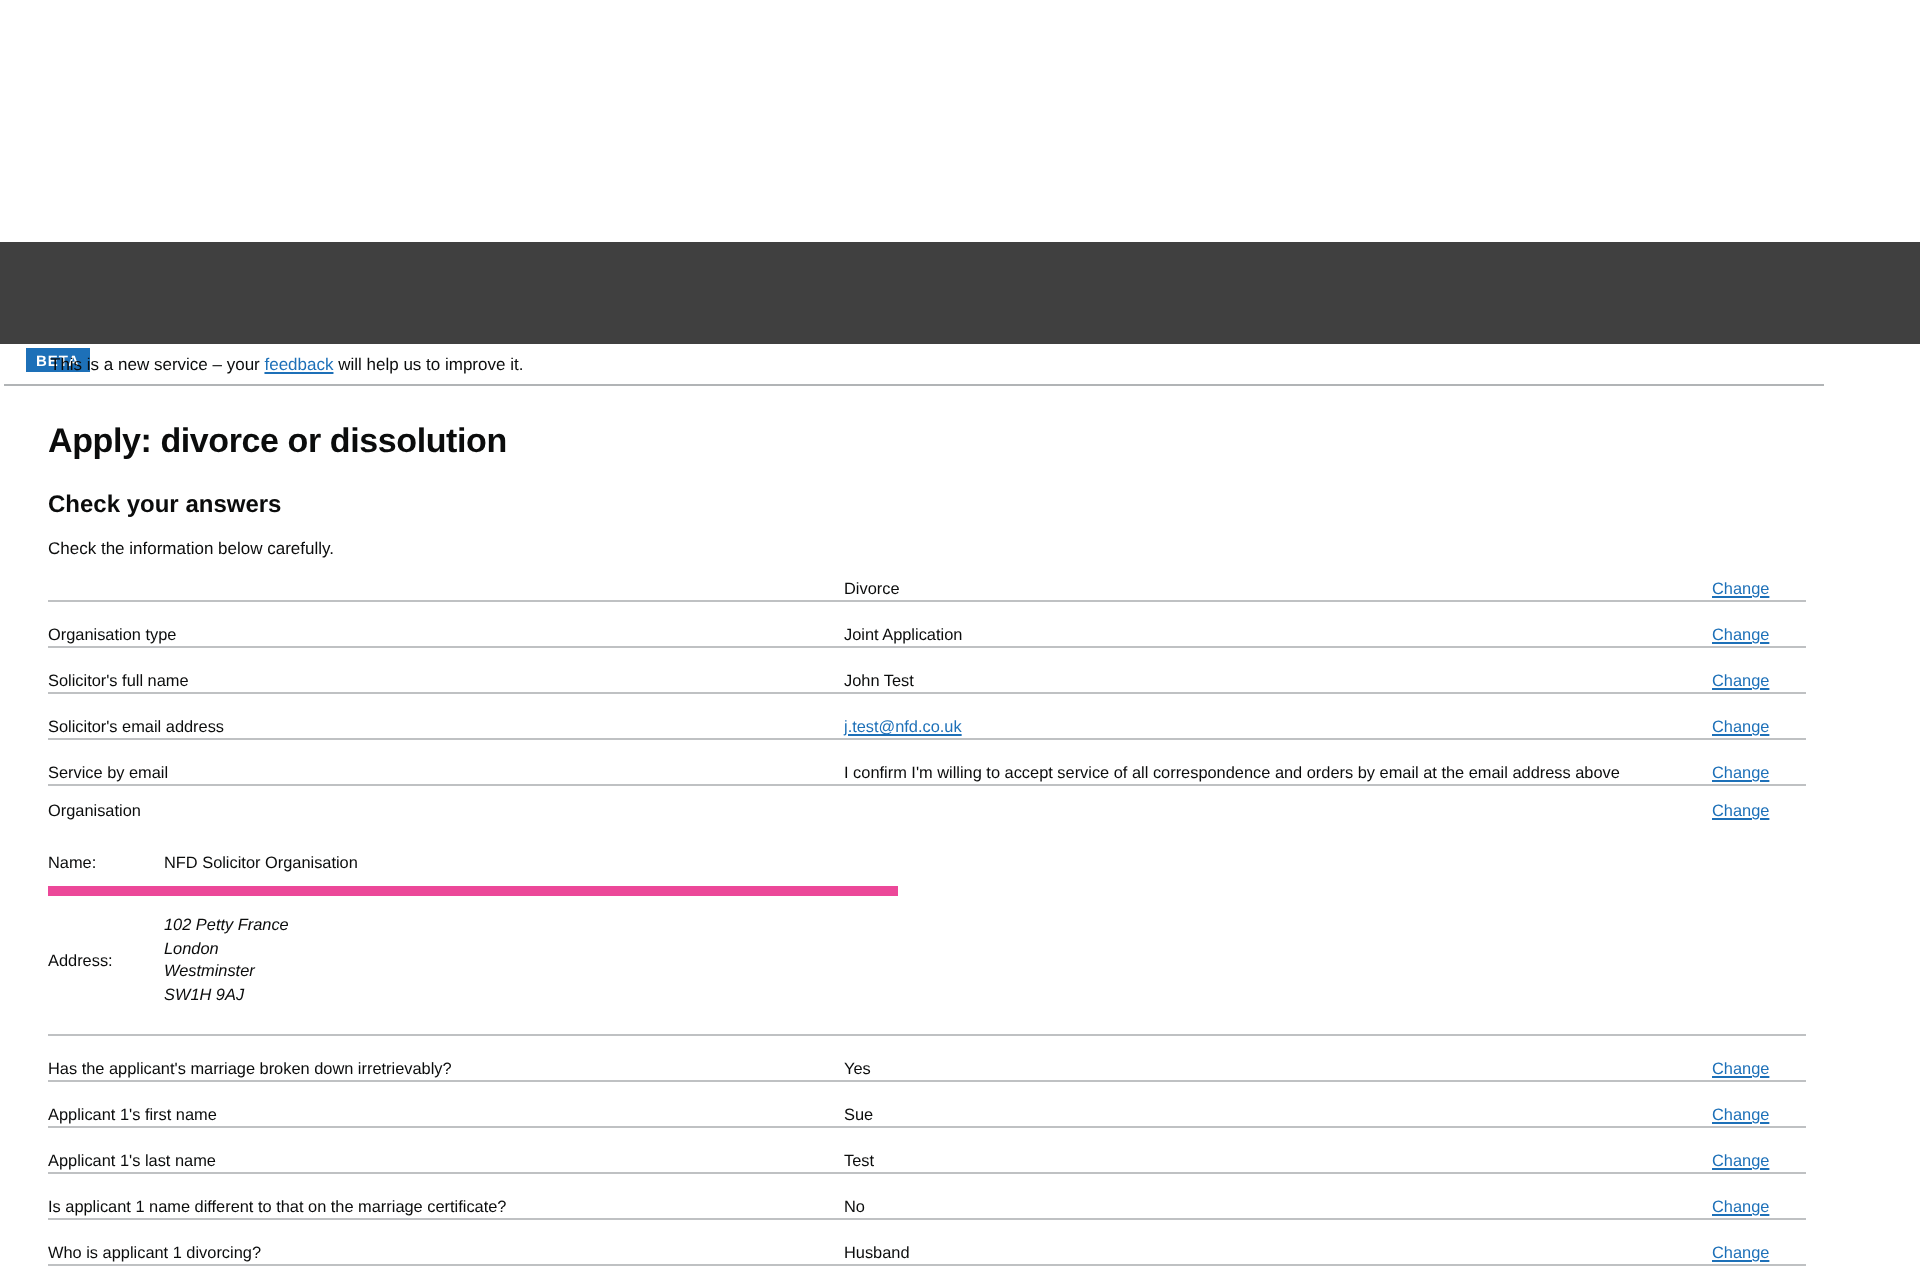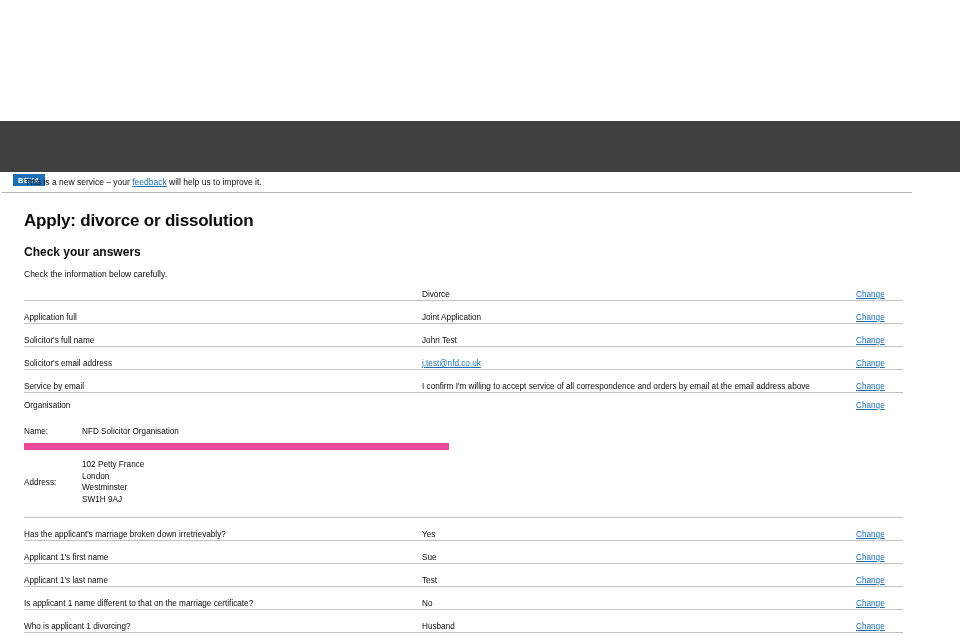--- a/index.html
+++ b/index.html
@@ -35,24 +35,24 @@
   .answers-table { margin-top:-2px; font-size:8.2px; line-height:11px; }
   .row { display:flex; align-items:flex-end; height:23px; border-bottom:1px solid #bfc1c3; }
   .row.tall { height:125px; align-items:flex-start; padding-top:7px; }
   .c1 { width:398px; flex:none; padding-right:8px; }
   .c2 { flex:1; min-width:0; white-space:nowrap; }
   .c3 { width:47px; flex:none; }
   .link-blue { color:#1d70b8; text-decoration:underline; }
 
   .org-heading { font-weight:normal; }
   .subtable { width:425px; margin-top:11px; white-space:normal; }
-  .subrow-name { display:flex; padding:4px 0 6px; border-bottom:7px solid #ec4899; }
+  .subrow-name { display:flex; padding:4px 0 6px; border-bottom:5px solid #ec4899; }
   .subrow-addr { display:flex; align-items:center; padding-top:9px; }
   .sublabel { width:58px; flex:none; }
-  .address-lines div { line-height:11.5px; }
+  .address-lines div { line-height:11.5px;font-style:italic; }
 </style>
 </head>
 <body>
 
 <div class="app-header">
   <span class="logo">MyHMCTS</span>
   <span class="app-title">Manage Cases</span>
   <a class="signout-link">Sign out</a>
   <div class="main-nav">
     <a>Case list</a>
@@ -80,21 +80,21 @@
 
   <div class="answers-table">
 
     <div class="row">
       <div class="c1"></div>
       <div class="c2">Divorce</div>
       <div class="c3"><a class="link-blue">Change</a></div>
     </div>
 
     <div class="row">
-      <div class="c1">Application full</div>
+      <div class="c1">Organisation type</div>
       <div class="c2">Joint Application</div>
       <div class="c3"><a class="link-blue">Change</a></div>
     </div>
 
     <div class="row">
       <div class="c1">Solicitor's full name</div>
       <div class="c2">John Test</div>
       <div class="c3"><a class="link-blue">Change</a></div>
     </div>
 

